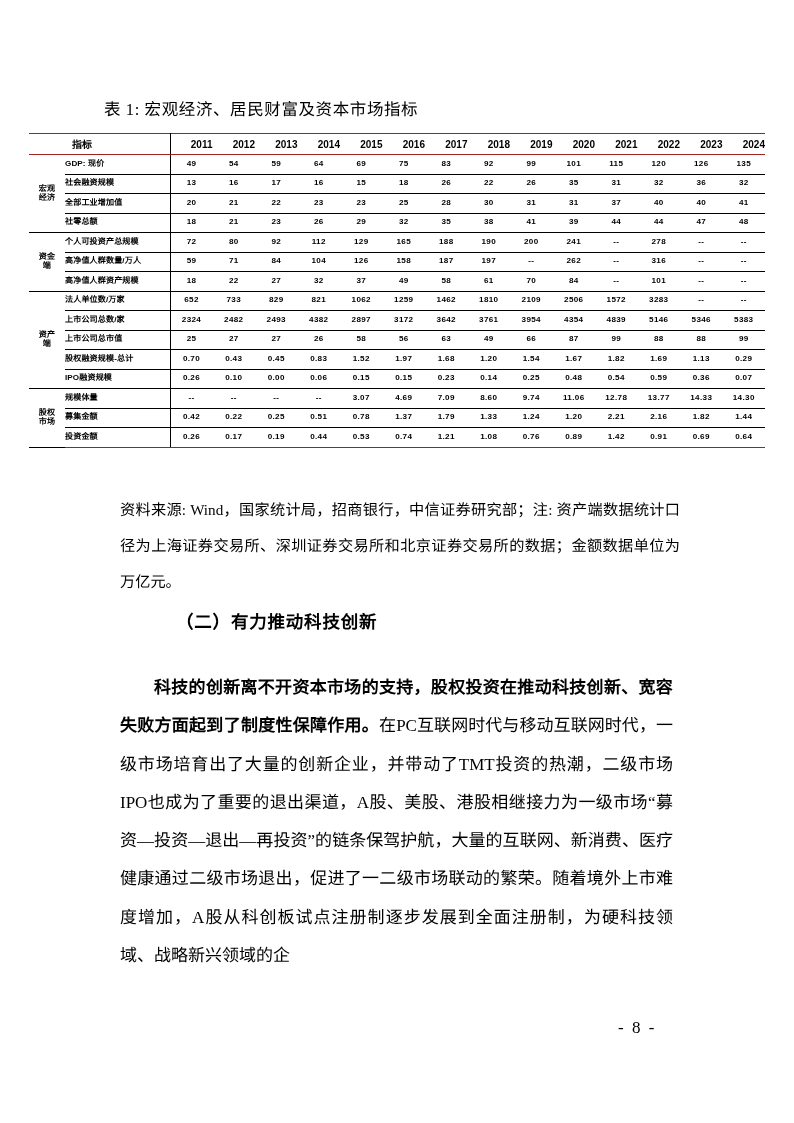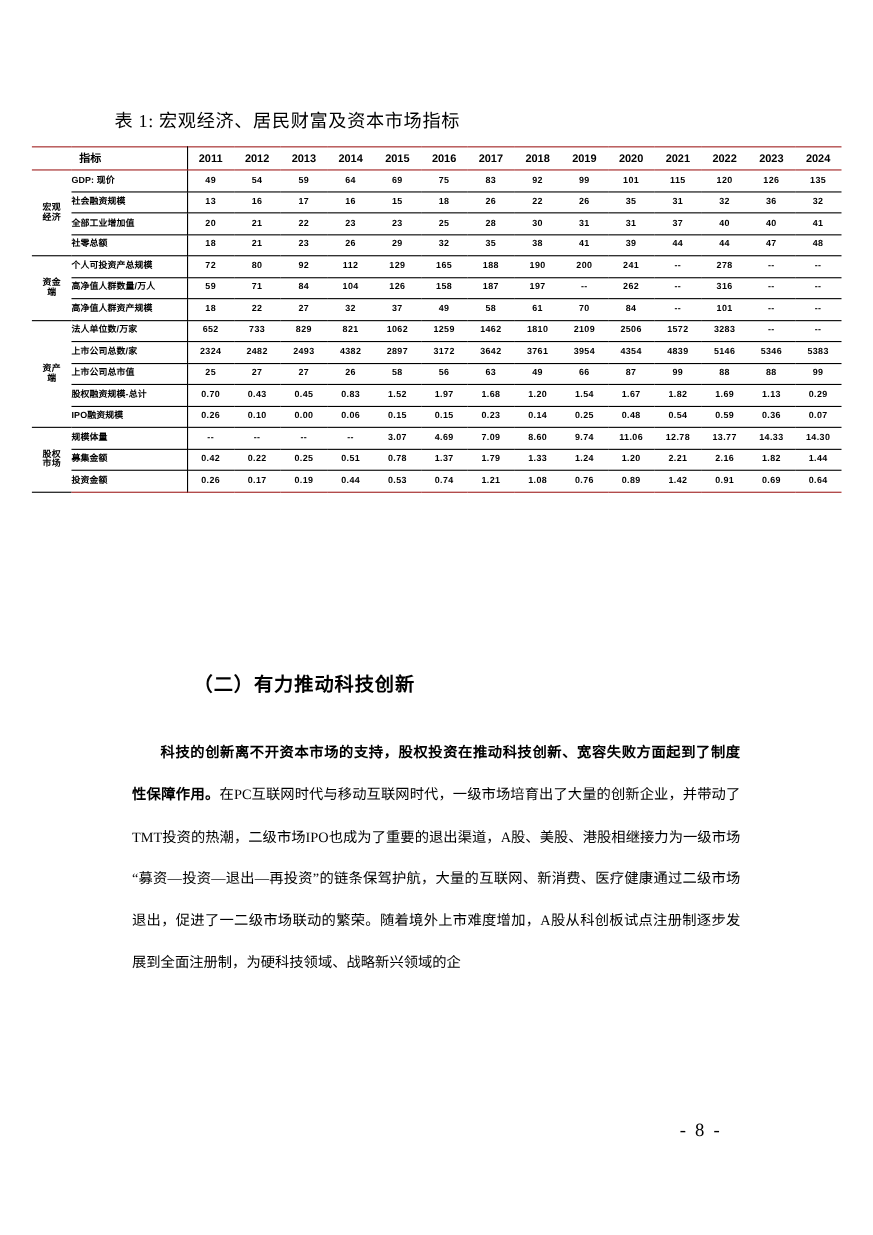--- a/index.html
+++ b/index.html
@@ -70,21 +70,21 @@
     border-bottom: 1.1px solid #A02020;
     height: 21px;
     font-size: 10px;
   }
   table.stat thead th.h-group { border-top: 1.3px solid #A02020; }
   table.stat thead th.h-metric {
     text-align: left;
     padding-left: 7px;
     border-right: 1.1px solid #000;
   }
-  table.stat thead th.h-yr { text-align: center; margin-left: 32px; }
+  table.stat thead th.h-yr { text-align: right; margin-left: 32px; }
 
   .cell-group {
     text-align: center;
     font-size: 8.4px;
     font-weight: bold;
     letter-spacing: 0.2px;
     line-height: 1.45;
     border-top: 1.1px solid #000;
     border-bottom: 1.1px solid #000;
   }
@@ -130,21 +130,21 @@
     white-space: nowrap;
   }
 
   
   .body-para {
     position: absolute;
     left: 120px;
     top: 652px;
     width: 553px;
     font-family: "Liberation Serif", "DejaVu Serif", serif;
-    font-size: 13px;
+    font-size: 17px;
     line-height: 38.3px;
     text-align: justify;
     text-justify: inter-ideograph;
     text-indent: 2em;
     color: #000;
   }
   .body-para .lead {
     font-weight: bold;
     font-family: "Liberation Sans", "DejaVu Sans", sans-serif;
     letter-spacing: 0.2px;
@@ -480,20 +480,21 @@
             <td class="cell-val">0.89</td>
             <td class="cell-val">1.42</td>
             <td class="cell-val">0.91</td>
             <td class="cell-val">0.69</td>
             <td class="cell-val">0.64</td>
           </tr>
         </tbody>
     </table>
   </div>
 
+  <div class="source-note">资料来源: Wind，国家统计局，招商银行，中信证券研究部；注: 资产端数据统计口径为上海证券交易所、深圳证券交易所和北京证券交易所的数据；金额数据单位为万亿元。</div>
 
   <div class="section-heading">（二）有力推动科技创新</div>
 
   <p class="body-para">
     <span class="lead">科技的创新离不开资本市场的支持，股权投资在推动科技创新、宽容失败方面起到了制度性保障作用。</span><span class="rest">在PC互联网时代与移动互联网时代，一级市场培育出了大量的创新企业，并带动了TMT投资的热潮，二级市场IPO也成为了重要的退出渠道，A股、美股、港股相继接力为一级市场“募资—投资—退出—再投资”的链条保驾护航，大量的互联网、新消费、医疗健康通过二级市场退出，促进了一二级市场联动的繁荣。随着境外上市难度增加，A股从科创板试点注册制逐步发展到全面注册制，为硬科技领域、战略新兴领域的企</span>
   </p>
 
   <div class="page-number">- 8 -</div>
 
 </div>

